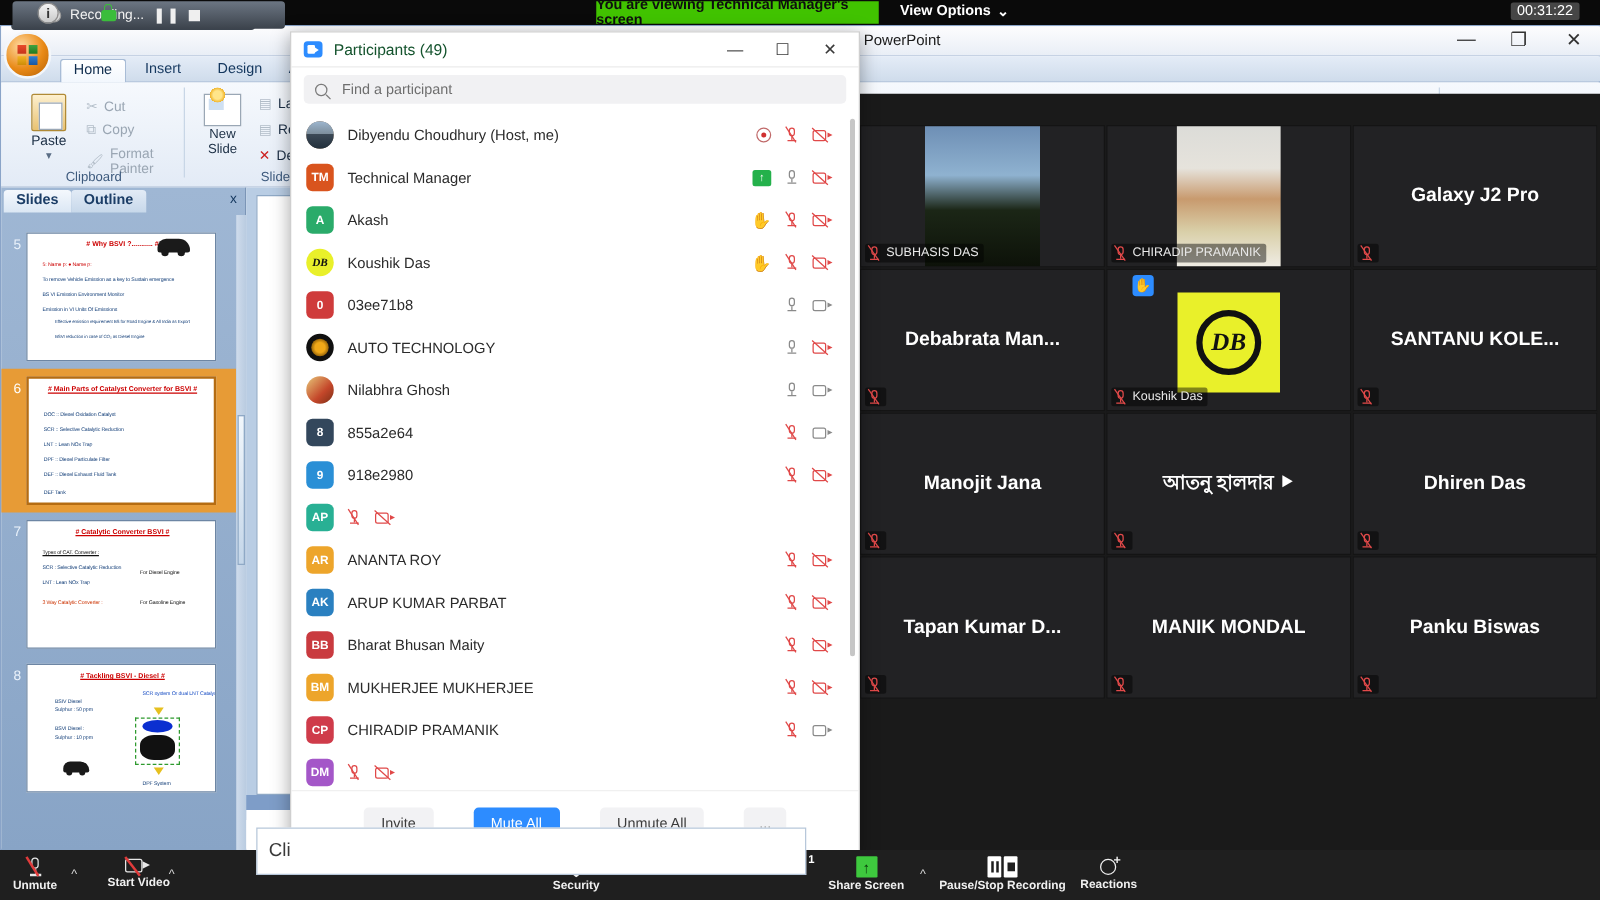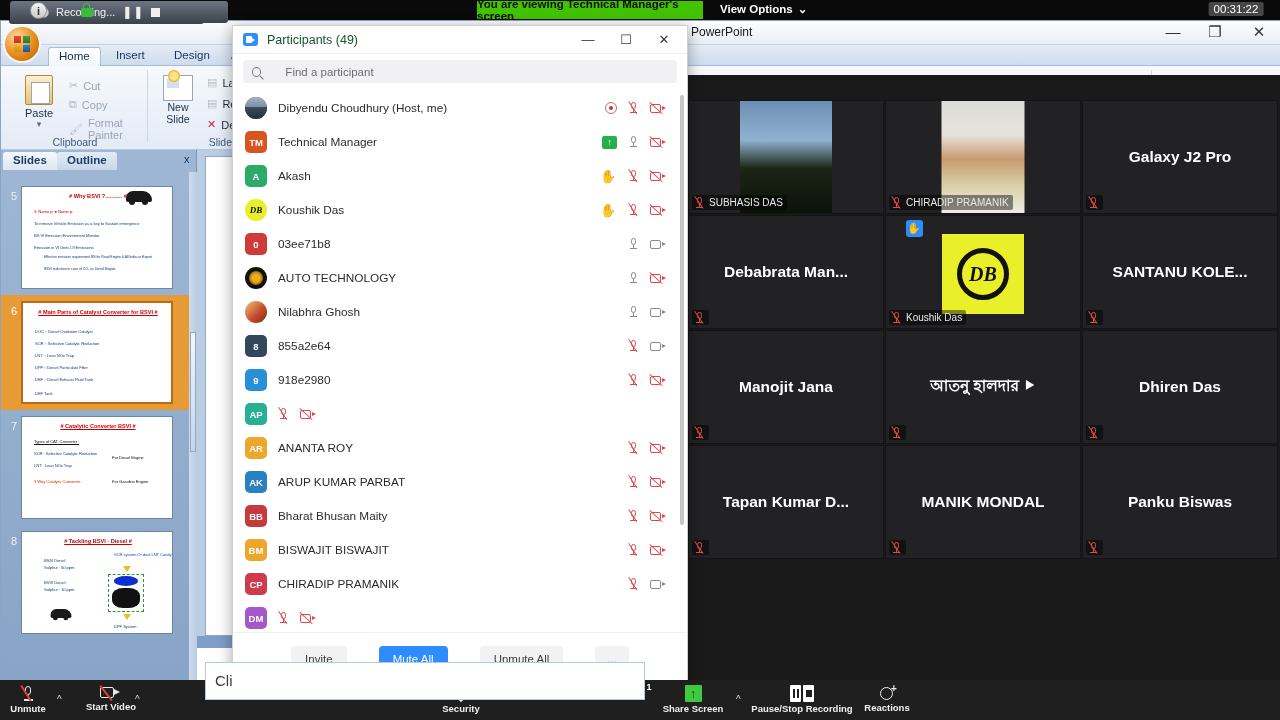--- a/index.html
+++ b/index.html
@@ -331,21 +331,21 @@
   }
   .pw-logo::before {
     content:""; position:absolute; left:9px; top:4.5px; width:0;height:0;
     border-top:2.5px solid transparent;border-bottom:2.5px solid transparent;border-left:3.5px solid #fff;
   }
   .pw-title-text { font-size: 12.5px; color: #14532d; flex: 1; }
   .pw-ctrl { width: 38px; height: 26px; display: flex; align-items: center; justify-content: center; color: #3a3a3a; font-size: 13px; }
   .pw-search-wrap { padding: 6px 10px 8px; flex: none; }
   .pw-search {
     height: 23px; background: #f1f1f3; border-radius: 4px;
-    display: flex; align-items: center; padding: 0 9px; gap: 24px;
+    display: flex; align-items: center; padding: 0 9px; gap: 12px;
   }
   .magnifier { width: 10px; height: 10px; border: 1.4px solid #7b7b7b; border-radius: 50%; position: relative; }
   .magnifier::after { content:""; position:absolute; right:-4px; bottom:-3px; width:5px; height:1.4px; background:#7b7b7b; transform: rotate(45deg); }
   .pw-search input {
     border: none; outline: none; background: transparent; font-size: 11.5px;
     color: #333; width: 100%; font-family: "Liberation Sans", sans-serif;
   }
   .pw-search input::placeholder { color: #6e6e6e; }
   .pw-list { flex: 1; overflow: hidden; position: relative; }
   .prow {
@@ -993,21 +993,21 @@
             </span>
           <span class="p-cam off">
               <i class="box"></i>
               <i class="tri"></i>
               <i class="sl"></i>
             </span>
         </div>
       </div>
       <div class="prow">
         <div class="pav" style="background:#eda52b">BM</div>
-        <div class="pname">BISWAJIT BISWAJIT</div>
+        <div class="pname">MUKHERJEE MUKHERJEE</div>
         <div class="picons">
           <span class="p-mic muted">
               <i class="b"></i>
               <i class="s"></i>
               <i class="ba"></i>
               <i class="sl"></i>
             </span>
           <span class="p-cam off">
               <i class="box"></i>
               <i class="tri"></i>

